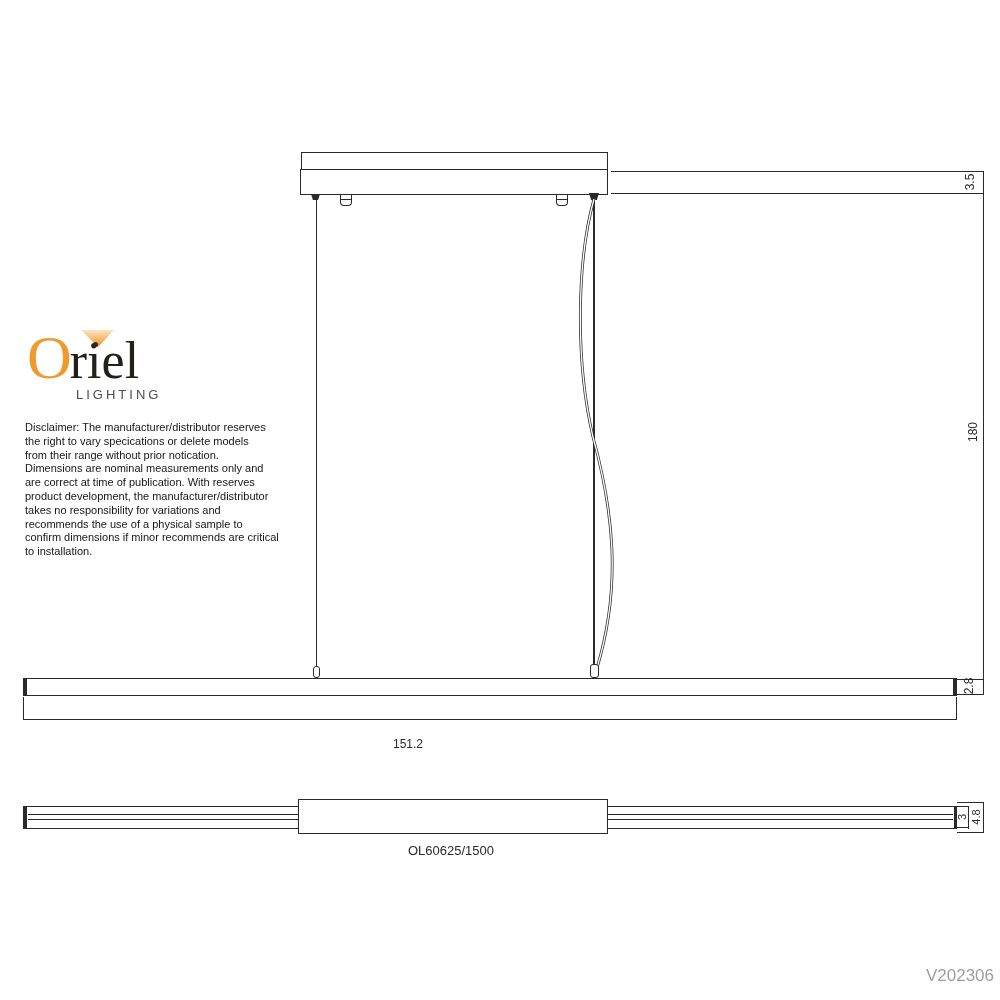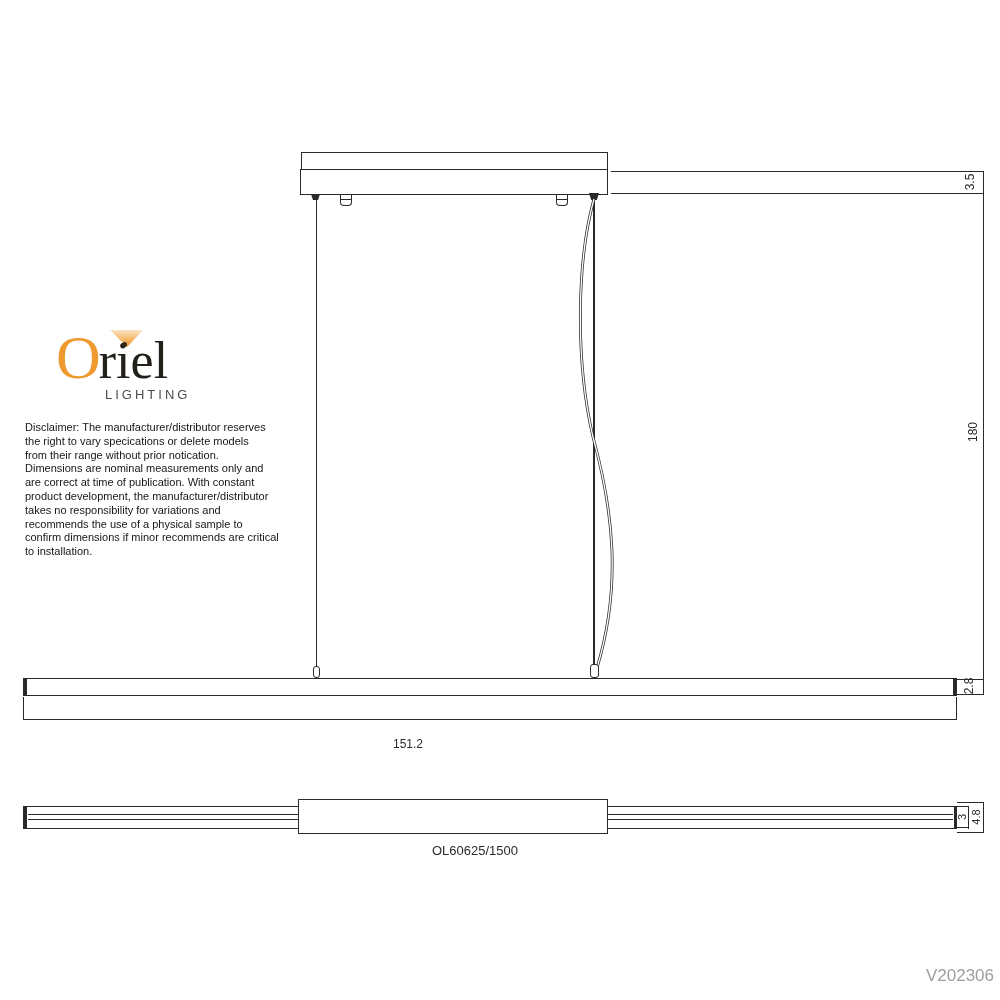--- a/index.html
+++ b/index.html
@@ -9,58 +9,58 @@
   .dim{position:absolute;font-size:12px;color:#2a2a2a;white-space:nowrap;}
   .rot{transform:translate(-50%,-50%) rotate(-90deg);transform-origin:center;}
   .ctr{text-align:center;margin-top:32px;}
   .box{position:absolute;border:1.6px solid #2a2a2a;background:#fff;box-sizing:border-box;}
   .gland{position:absolute;width:12px;height:11px;border:1.5px solid #2a2a2a;border-top:none;
          border-radius:0 0 4px 4px;background:#fff;box-sizing:border-box;}
   .gland i{position:absolute;left:-1px;right:-1px;top:4px;height:1.5px;background:#2a2a2a;display:block;}
   .nub{position:absolute;background:#2a2a2a;clip-path:polygon(0 0,100% 0,78% 100%,22% 100%);}
   .conn{position:absolute;border:1.5px solid #2a2a2a;background:#fff;border-radius:3px;box-sizing:border-box;}
   
-  #logo{position:absolute;left:27px;top:326px;width:170px;height:80px;margin-left:29px;}
+  #logo{position:absolute;left:27px;top:326px;width:170px;height:80px;}
   .logo-word{position:absolute;left:0;top:0;font-family:"Liberation Serif",serif;line-height:1;}
   .logo-o{font-size:62px;color:#EE9A2F;letter-spacing:-2px;}
   .logo-riel{font-size:52px;color:#231f1a;}
   .logo-sub{position:absolute;left:49px;top:61px;font-size:13px;letter-spacing:3px;color:#4c4c4c;
             font-family:Liberation Sans, sans-serif;}
   .lamp-tri{position:absolute;left:54px;top:4px;width:33px;height:17px;
             background:linear-gradient(180deg,#fbe4c2 0%,#f4b360 55%,#e8922a 100%);
             clip-path:polygon(0 0,100% 0,52% 100%);opacity:.95;}
   .lamp-dot{position:absolute;left:66px;top:16px;width:5px;height:5px;border-radius:50%;background:#33291d;}
   
   #disclaimer{position:absolute;left:25px;top:421px;width:280px;font-size:11px;line-height:13.8px;color:#161616;}
   
   #version{position:absolute;left:923px;top:966px;width:74px;text-align:center;
            font-size:17px;color:#9e9e9e;}
   
-  #model{position:absolute;left:320px;top:843px;width:310px;text-align:center;font-size:13px;color:#2a2a2a;}
+  #model{position:absolute;left:296px;top:843px;width:310px;text-align:center;font-size:13px;color:#2a2a2a;}
 </style>
 </head>
 <body>
 
 <div id="sheet">
 
   <div id="logo">
     <div class="logo-word">
       <span class="logo-o">O</span><span class="logo-riel">riel</span>
     </div>
     <div class="lamp-tri"></div>
     <div class="lamp-dot"></div>
     <div class="logo-sub">LIGHTING</div>
   </div>
 
   <div id="disclaimer">
     <div>Disclaimer: The manufacturer/distributor reserves</div>
     <div>the right to vary specications or delete models</div>
     <div>from their range without prior notication.</div>
     <div>Dimensions are nominal measurements only and</div>
-    <div>are correct at time of publication. With constant</div>
+    <div>are correct at time of publication. With reserves</div>
     <div>product development, the manufacturer/distributor</div>
     <div>takes no responsibility for variations and</div>
     <div>recommends the use of a physical sample to</div>
     <div>confirm dimensions if minor recommends are critical</div>
     <div>to installation.</div>
   </div>
 
   <div class="l" style="left:301px;top:152px;width:307px;height:1.2px;"></div>
   <div class="l" style="left:301px;top:152px;width:1.2px;height:18px;"></div>
   <div class="l" style="left:606.8px;top:152px;width:1.2px;height:18px;"></div>

